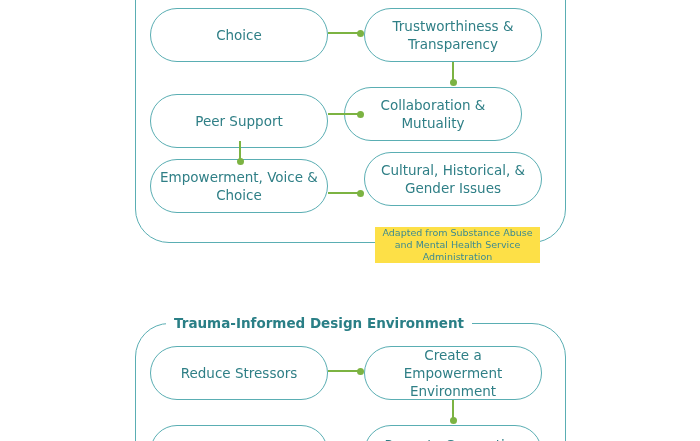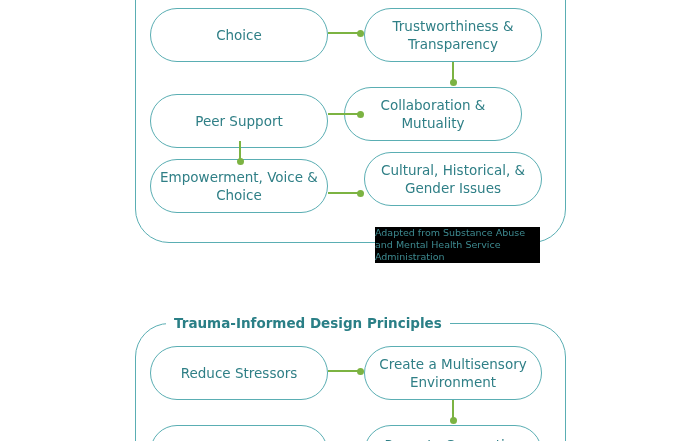--- a/index.html
+++ b/index.html
@@ -7,21 +7,21 @@
          font-family:"DejaVu Sans", sans-serif; color:#2f7f86; }
   .panel { position:absolute; border:1.5px solid #5aaeb3; border-radius:34px; box-sizing:border-box; }
   #panel1 { left:135px; top:-40px; width:431px; height:283px; }
   #panel2 { left:135px; top:323px; width:431px; height:200px; }
   .node { position:absolute; width:178px; height:54px; border:1.5px solid #5aaeb3; border-radius:27px;
           box-sizing:border-box; background:#fff; display:flex; align-items:center; justify-content:center;
           text-align:center; font-size:13.5px; line-height:18px; color:#2f7f86; padding:0 8px; }
   .hline { position:absolute; height:2px; background:#7cb342; }
   .vline { position:absolute; width:2px; background:#7cb342; }
   .dot { position:absolute; width:7px; height:7px; border-radius:50%; background:#7cb342; }
-  .caption { position:absolute; left:375px; top:227px; width:165px; background:#000000; text-align:left;
+  .caption { position:absolute; left:375px; top:227px; width:165px; background:#fde047; text-align:center;
              font-size:9.5px; line-height:12px; color:#3d8a90; }
   .title2 { position:absolute; left:166px; top:314px; padding:0 8px; background:#fff;
             font-weight:bold; font-size:13.5px; color:#2a7f86; line-height:18px; }
 </style>
 </head>
 <body>
 
 <div class="panel" id="panel1"></div>
 
 <div class="node" style="left:150px;top:8px;">
@@ -50,27 +50,27 @@
 <div class="hline" style="left:328px;top:113px;width:34px;"></div>
 <div class="dot" style="left:357px;top:110.5px;"></div>
 <div class="vline" style="left:239px;top:141px;height:20px;"></div>
 <div class="dot" style="left:236.5px;top:158px;"></div>
 <div class="hline" style="left:328px;top:192px;width:34px;"></div>
 <div class="dot" style="left:357px;top:189.5px;"></div>
 
 <div class="caption">Adapted from Substance Abuse and Mental Health Service Administration</div>
 
 <div class="panel" id="panel2"></div>
-<div class="title2">Trauma-Informed Design Principles</div>
+<div class="title2">Trauma-Informed Design Environment</div>
 
 <div class="node" style="left:150px;top:346px;justify-content:center;">
     <span>Reduce Stressors</span>
   </div>
 <div class="node" style="left:364px;top:346px;">
-    <span>Create a Multisensory Environment</span>
+    <span>Create a Empowerment Environment</span>
   </div>
 <div class="node" style="left:150px;top:425px;align-items:flex-start;padding-top:10px;">
     <span></span>
   </div>
 <div class="node" style="left:364px;top:425px;align-items:flex-start;padding-top:10px;">
     <span>Promote Connection</span>
   </div>
 
 <div class="hline" style="left:328px;top:370px;width:34px;"></div>
 <div class="dot" style="left:357px;top:367.5px;"></div>

